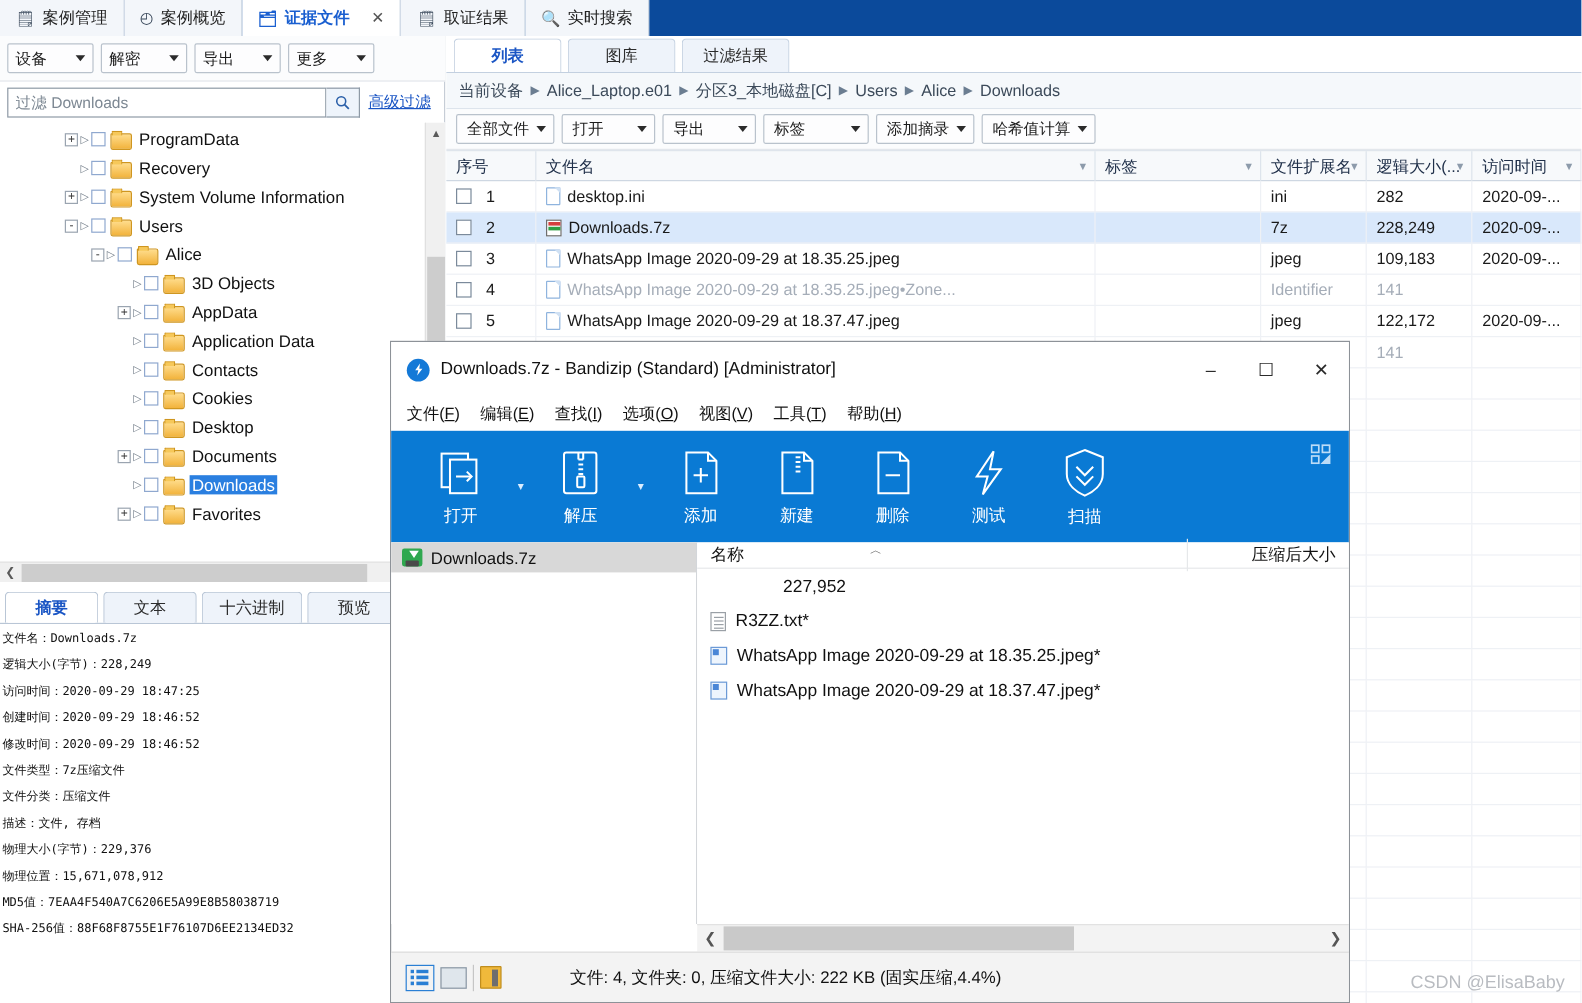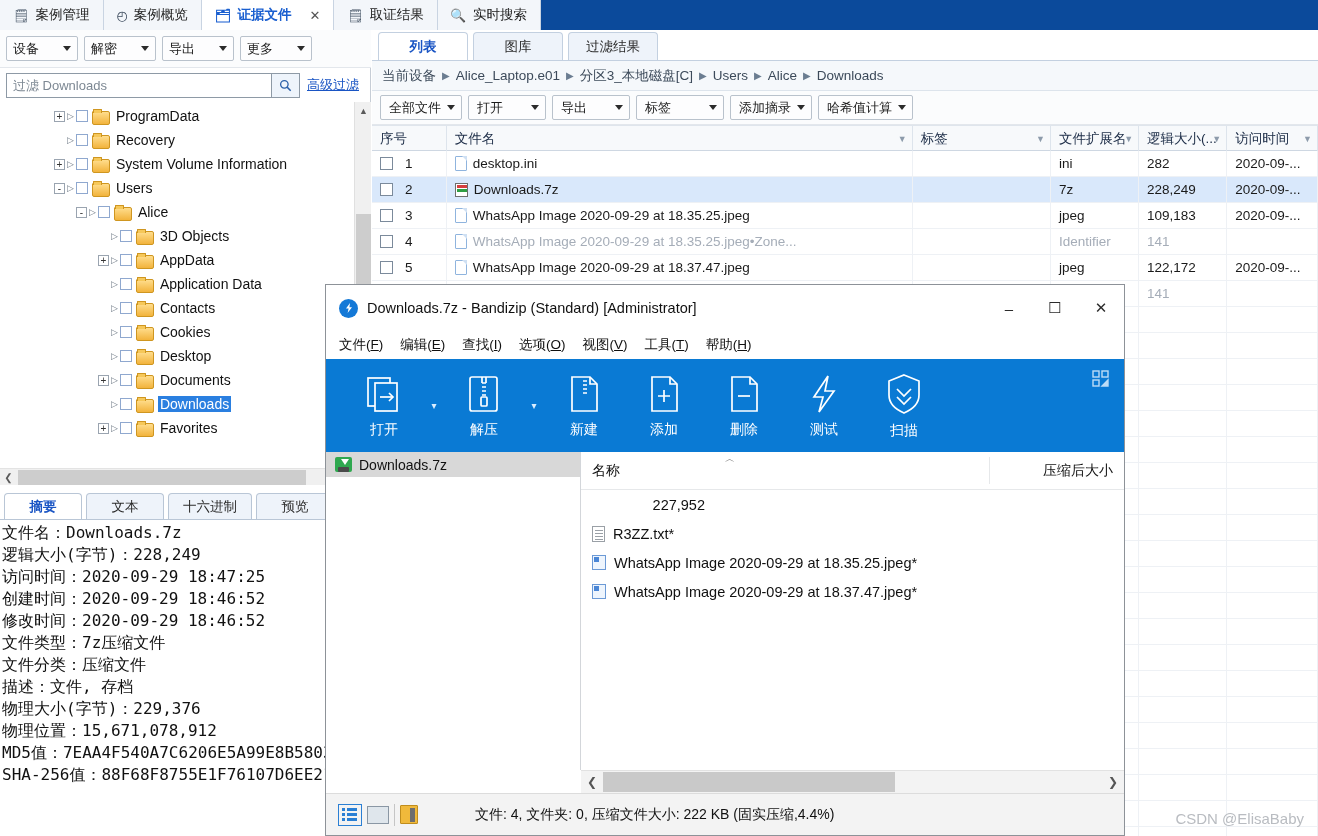--- a/index.html
+++ b/index.html
@@ -123,21 +123,21 @@
     display:flex;align-items:center;justify-content:center; font-size:13.5px; color:#2c2c2c;
   }
   .sum-tab.active{ background:#fff; color:#1a55c4; font-weight:bold; }
 
   #sum-body{
     position:absolute; left:0; top:490px; width:371px; height:346px;
     background:#fff; overflow:hidden; padding:2px 0 0 2px;
   }
   .sumline{
     font-family:"DejaVu Sans Mono","Liberation Mono",monospace;
-    font-size:16px; color:#111; line-height:22px; white-space:nowrap;
+    font-size:10px; color:#111; line-height:22px; white-space:nowrap;
   }
   #sum-vscroll{
     position:absolute; right:0; top:490px; width:17px; height:346px; background:#f0f0f0;
   }
 
   
   #right-pane{
     position:absolute; left:372px; top:30px; width:946px; height:806px; background:#fff;
   }
   #view-tabs{
@@ -232,21 +232,21 @@
   #bz-tree{ width:255px; height:318px; border-right:1px solid #d3d6da; background:#fff; }
   #bz-tree-item{
     height:25px; display:flex; align-items:center; gap:7px; padding-left:9px; background:#d8d8d8; font-size:14px; color:#111;
   }
   #bz-arch-icon{ width:17px;height:15px;position:relative;flex:0 0 auto;background:#2fa84f;border-radius:2px; }
   #bz-arch-icon:after{ content:"";position:absolute;left:3px;bottom:0;width:11px;height:5px;background:#4a4a4a;border-radius:1px;}
   #bz-arch-icon:before{ content:"";position:absolute;left:6px;top:2px;width:0;height:0;border-left:4px solid transparent;border-right:4px solid transparent;border-top:6px solid #fff;}
 
   #bz-files{ flex:1; height:318px; position:relative; background:#fff; }
   #bz-files-head{
-    height:38px; display:flex; align-items:center; font-size:14px; color:#111;
+    height:22px; display:flex; align-items:center; font-size:14px; color:#111;
     border-bottom:1px solid #e6e8ea; position:relative;
   }
   #bz-col-name{ padding-left:11px; flex:1; }
   #bz-col-size{ width:135px; text-align:right; padding-right:11px; border-left:1px solid #e6e8ea; height:27px; display:flex;align-items:center;justify-content:flex-end;}
   #bz-sort-caret{ position:absolute; left:144px; top:0px; color:#555; font-size:10px; }
   .bz-row{ height:29px; display:flex; align-items:center; font-size:14.5px; color:#111; }
   .bz-row .nm{ padding-left:11px; flex:1; display:flex; align-items:center; gap:8px; }
   .bz-row .sz{ width:135px; text-align:right; padding-right:11px; }
   .txticon{ width:13px;height:16px;position:relative;flex:0 0 auto;background:#fff;border:1px solid #9aa0a6; }
   .txticon:before{content:"";position:absolute;left:2px;top:3px;width:8px;height:1px;box-shadow:0 3px 0 #9aa0a6,0 6px 0 #9aa0a6,0 9px 0 #9aa0a6;background:#9aa0a6;}
@@ -896,31 +896,31 @@
         <path d="M20 5 v6 M24 5 v6 M20 11 h4 M20 15 h4 M20 19 h4 M20 23 h4"></path>
         <rect x="19" y="25" width="6" height="9" rx="1"></rect>
       </svg>
       <span>解压</span>
     </div>
     <div class="bz-split">▾</div>
     <div class="bz-tool">
       <svg width="44" height="44" viewBox="0 0 44 44" fill="none" stroke="#ffffff" stroke-width="1.7">
         <path d="M10 5 h18 l7 7 v27 h-25 z"></path>
           <path d="M28 5 v7 h7"></path>
-        <path d="M21 9 h4 M21 13 h4 M21 17 h4 M21 21 h4"></path>
+        <path d="M22 18 v12 M16 24 h12"></path>
       </svg>
-      <span>新建</span>
+      <span>添加</span>
     </div>
     <div class="bz-tool">
       <svg width="44" height="44" viewBox="0 0 44 44" fill="none" stroke="#ffffff" stroke-width="1.7">
         <path d="M10 5 h18 l7 7 v27 h-25 z"></path>
           <path d="M28 5 v7 h7"></path>
-        <path d="M22 18 v12 M16 24 h12"></path>
+        <path d="M21 9 h4 M21 13 h4 M21 17 h4 M21 21 h4"></path>
       </svg>
-      <span>添加</span>
+      <span>新建</span>
     </div>
     <div class="bz-tool">
       <svg width="44" height="44" viewBox="0 0 44 44" fill="none" stroke="#ffffff" stroke-width="1.7">
         <path d="M10 5 h18 l7 7 v27 h-25 z"></path>
           <path d="M28 5 v7 h7"></path>
         <path d="M16 24 h12"></path>
       </svg>
       <span>删除</span>
     </div>
     <div class="bz-tool">

